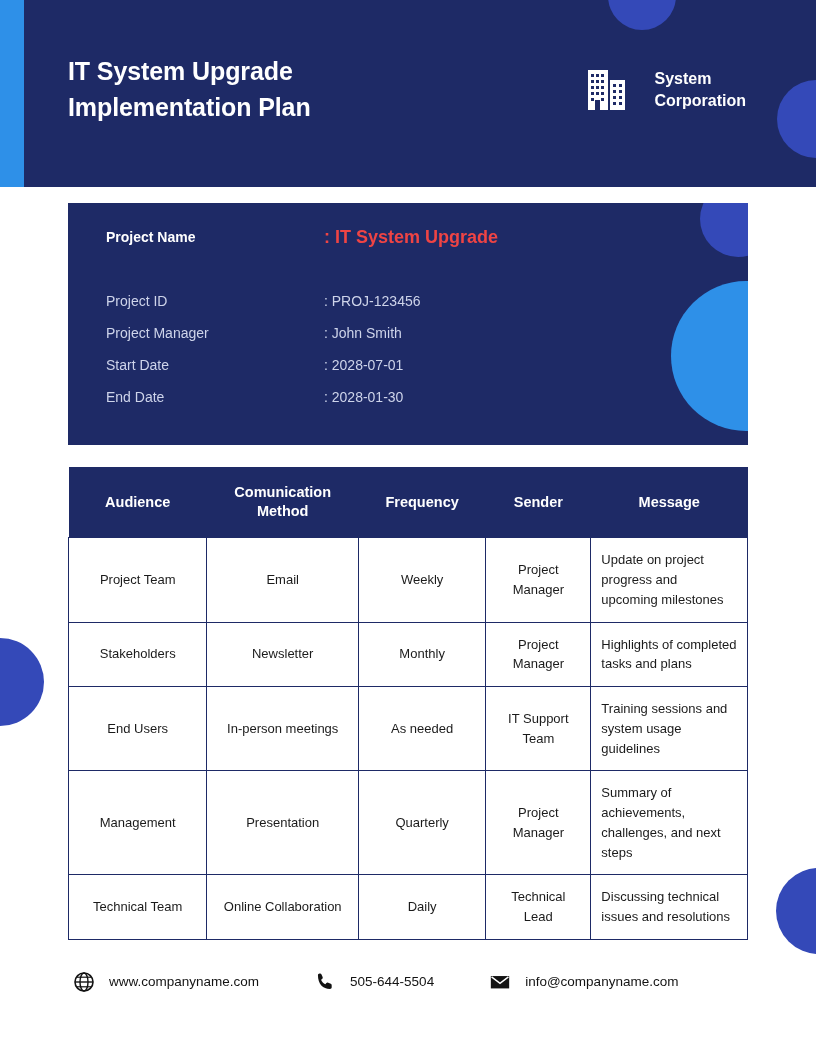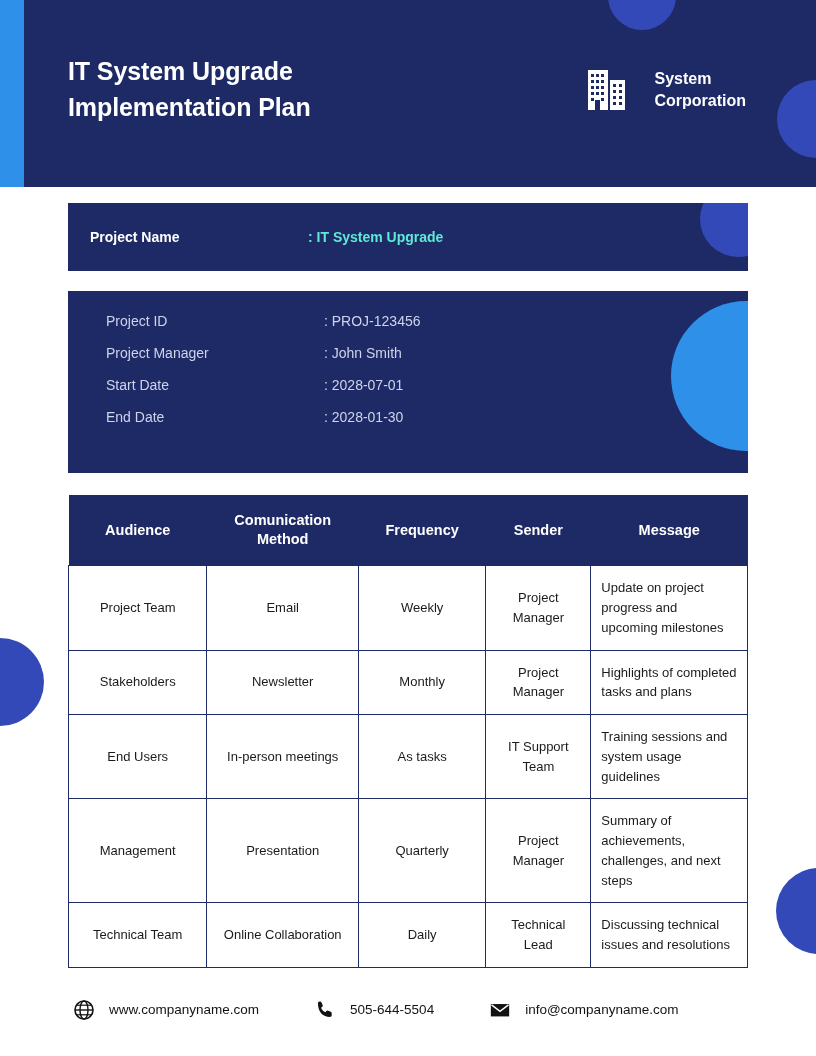--- a/index.html
+++ b/index.html
@@ -108,21 +108,21 @@
   .panel {
     position: relative;
     background: #1e2a66;
     overflow: hidden;
   }
   .panel-name {
     margin-top: 16px;
     height: 68px;
     display: flex;
     align-items: center;
-    padding-left: 22px;
+    padding-left: 38px;
   }
   .panel-name .circ {
     position: absolute;
     border-radius: 50%;
     background: #3449b8;
     right: -28px;
     top: -22px;
     width: 76px;
     height: 76px;
   }
@@ -131,29 +131,29 @@
     z-index: 2;
     color: #ffffff;
     font-size: 14px;
     font-weight: bold;
     width: 218px;
     flex: none;
   }
   .row-value-strong {
     position: relative;
     z-index: 2;
-    color: #5eead4;
-    font-size: 14px;
+    color: #ef4444;
+    font-size: 18px;
     font-weight: bold;
   }
 
   
   .panel-details {
-    margin-top: 20px;
-    padding: 22px 38px 32px 38px;
+    margin-top: 0;
+    padding: 22px 38px 24px 38px;
   }
   .panel-details .circ {
     position: absolute;
     border-radius: 50%;
     background: #2e90e8;
     right: -73px;
     top: 10px;
     width: 150px;
     height: 150px;
   }
@@ -355,21 +355,21 @@
         <tr>
           <td class="c-audience">Stakeholders</td>
           <td class="c-method">Newsletter</td>
           <td class="c-freq">Monthly</td>
           <td class="c-sender">Project Manager</td>
           <td class="c-message">Highlights of completed tasks and plans</td>
         </tr>
         <tr>
           <td class="c-audience">End Users</td>
           <td class="c-method">In-person meetings</td>
-          <td class="c-freq">As tasks</td>
+          <td class="c-freq">As needed</td>
           <td class="c-sender">IT Support Team</td>
           <td class="c-message">Training sessions and system usage guidelines</td>
         </tr>
         <tr>
           <td class="c-audience">Management</td>
           <td class="c-method">Presentation</td>
           <td class="c-freq">Quarterly</td>
           <td class="c-sender">Project Manager</td>
           <td class="c-message">Summary of achievements, challenges, and next steps</td>
         </tr>

